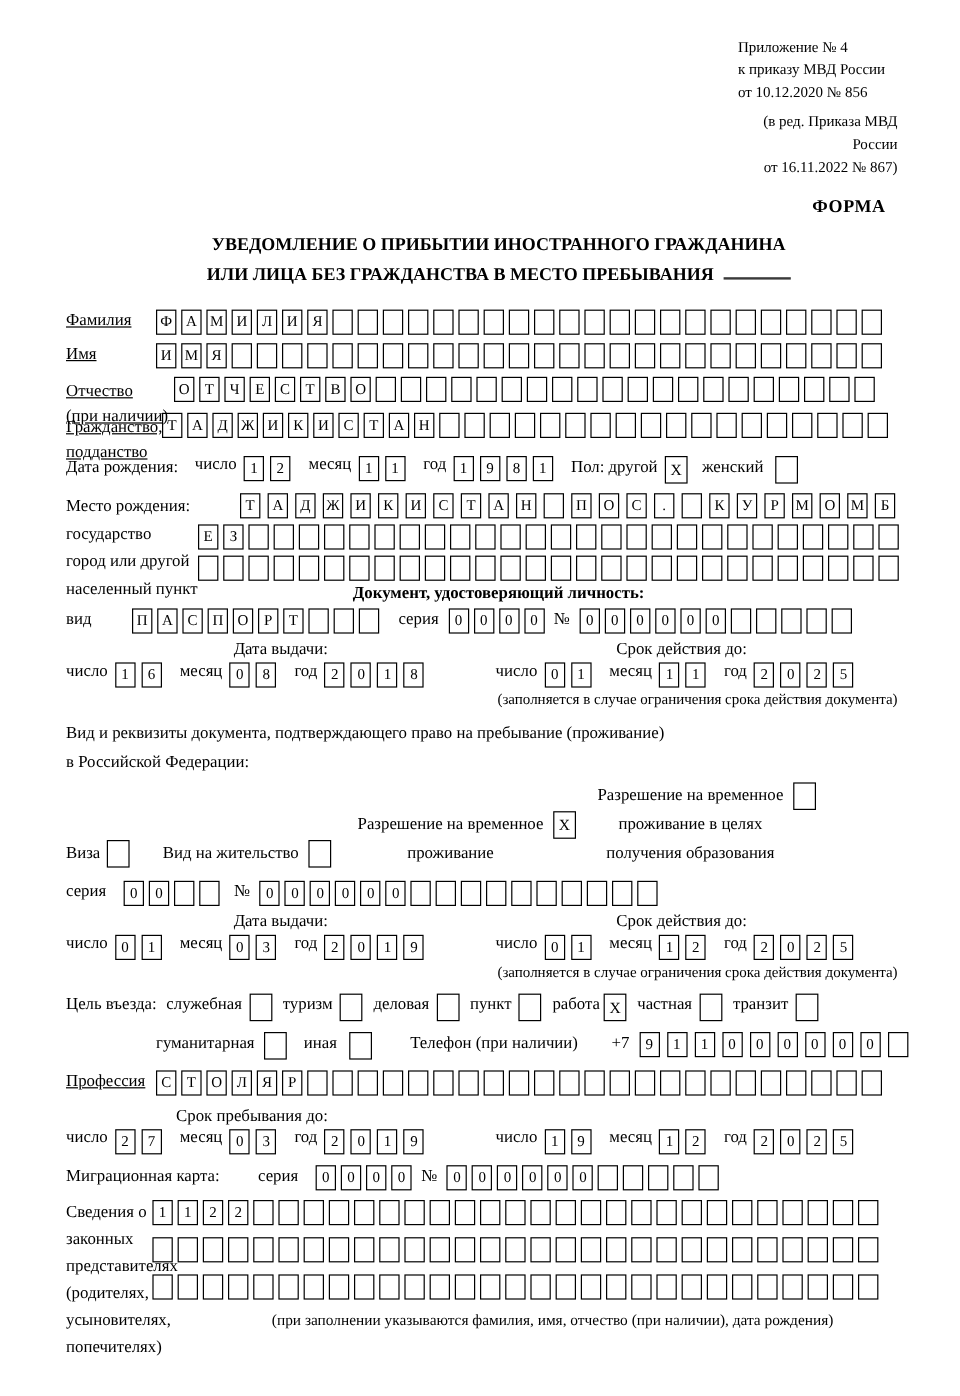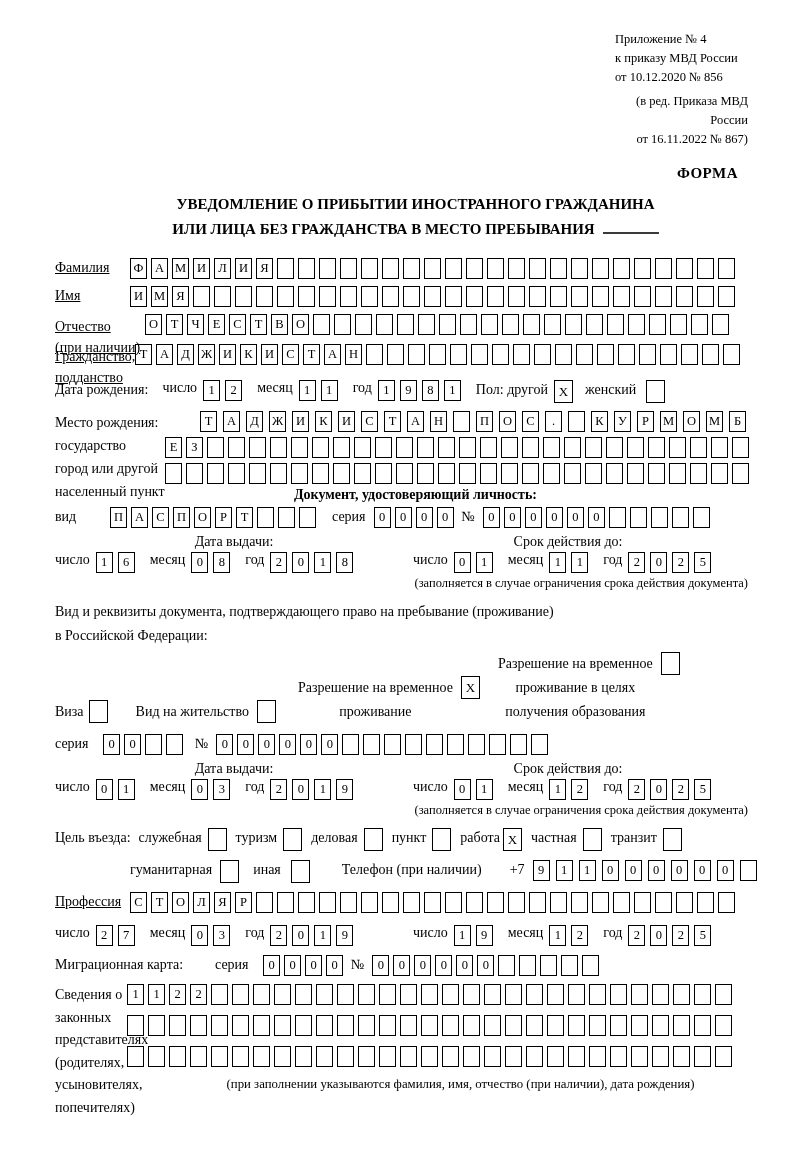--- a/index.html
+++ b/index.html
@@ -601,20 +601,21 @@
         <span class="cell"></span>
         <span class="cell"></span>
         <span class="cell"></span>
         <span class="cell"></span>
         <span class="cell"></span>
         <span class="cell"></span>
       </span>
   </div>
 
   <div class="pairhead" style="margin-top:10px;">
+    <span class="ph-right">Срок пребывания до:</span>
   </div>
   <div class="pairdates">
     <span class="dg-left dategroup">
         <span class="dlab">число</span>
         <span class="cell dcell">2</span>
         <span class="cell dcell">7</span>
         <span class="dlab">месяц</span>
         <span class="cell dcell">0</span>
         <span class="cell dcell">3</span>
         <span class="dlab">год</span>

